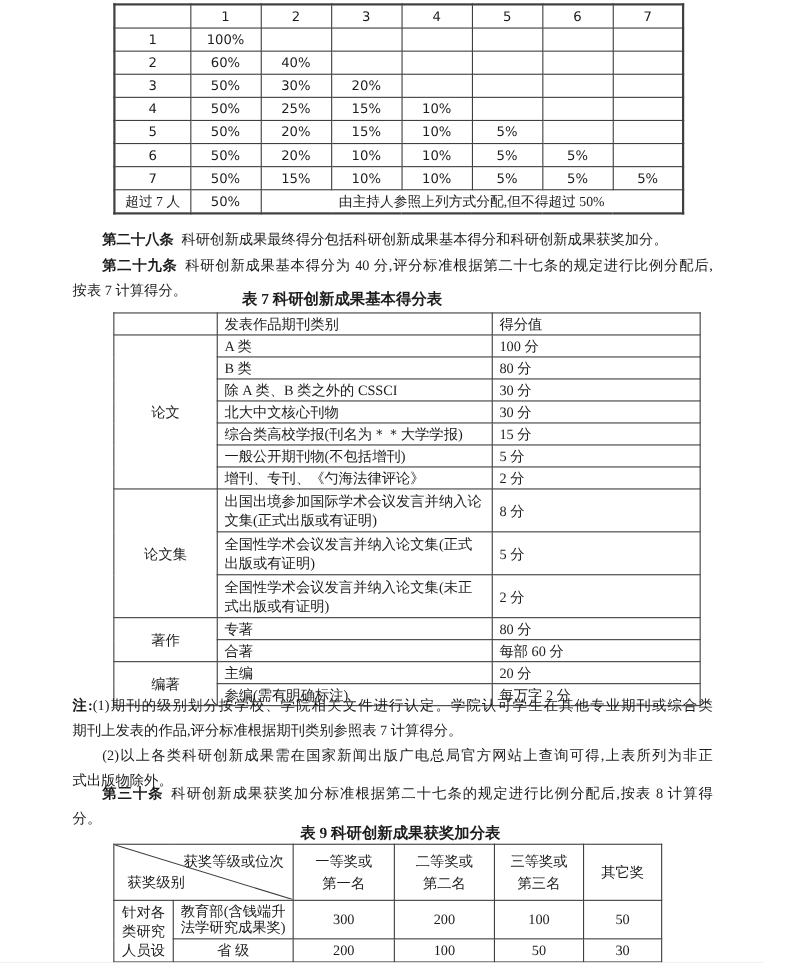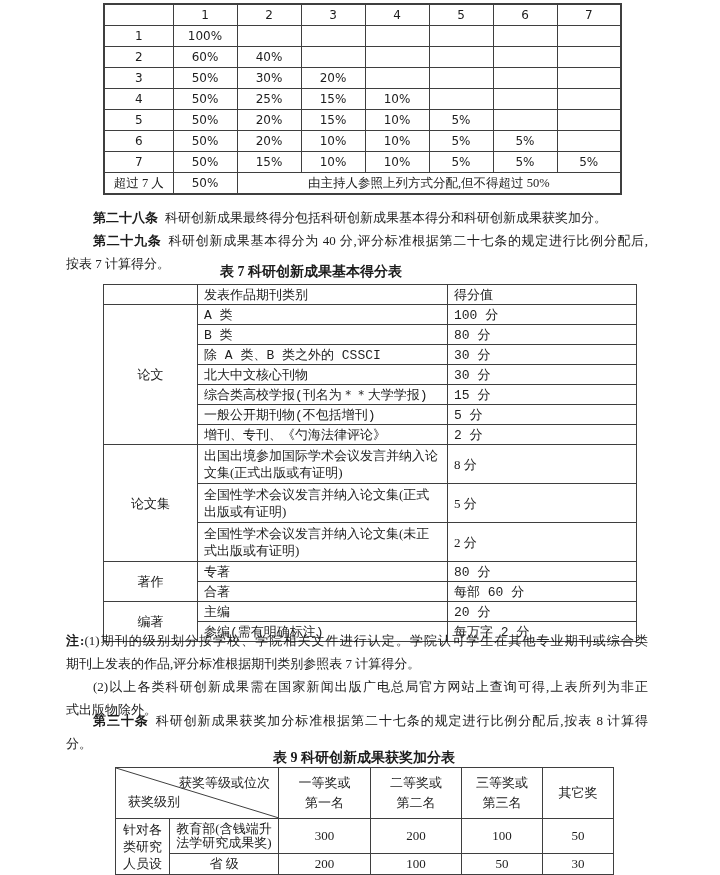--- a/index.html
+++ b/index.html
@@ -28,25 +28,25 @@
 
   
   .ttitle{position:absolute;font-size:14px;font-weight:bold;text-align:center;}
   .t7title{left:66px;width:490px;top:263px;}
   .t8title{left:66px;width:596px;top:749px;}
 
   
   .t7{position:absolute;left:103px;top:284px;width:533px;border:1.5px solid #3f3f3f;font-size:13px;}
   .t7 td{padding:0 6px;}
   .t7 td.g{text-align:center;padding:0;}
-  .t7 tr.r19 td{height:19px;font-family:Liberation Mono, monospace;}
+  .t7 tr.r19 td{height:19px;}
   .t7 tr.r38 td{height:38px;line-height:17px;}
 
   
-  .t8{position:absolute;left:115px;top:767px;width:499px;border:1.5px solid #3f3f3f;font-size:13px;}
+  .t8{position:absolute;left:103px;top:767px;width:499px;border:1.5px solid #3f3f3f;font-size:13px;}
   .t8 td{text-align:center;padding:0;}
   .t8 tr.hdr td{height:50px;line-height:20px;}
   .t8 tr.row1 td{height:34px;}
   .t8 tr.row2 td{height:20px;}
   .diagcell{position:relative;}
   .diag-top{position:absolute;top:5px;right:8px;font-size:13px;}
   .diag-bottom{position:absolute;bottom:6px;left:12px;font-size:13px;}
   .lvl-small{font-size:13px;line-height:14px;}
   .grp div{line-height:17px;font-size:13px;}
 </style>

